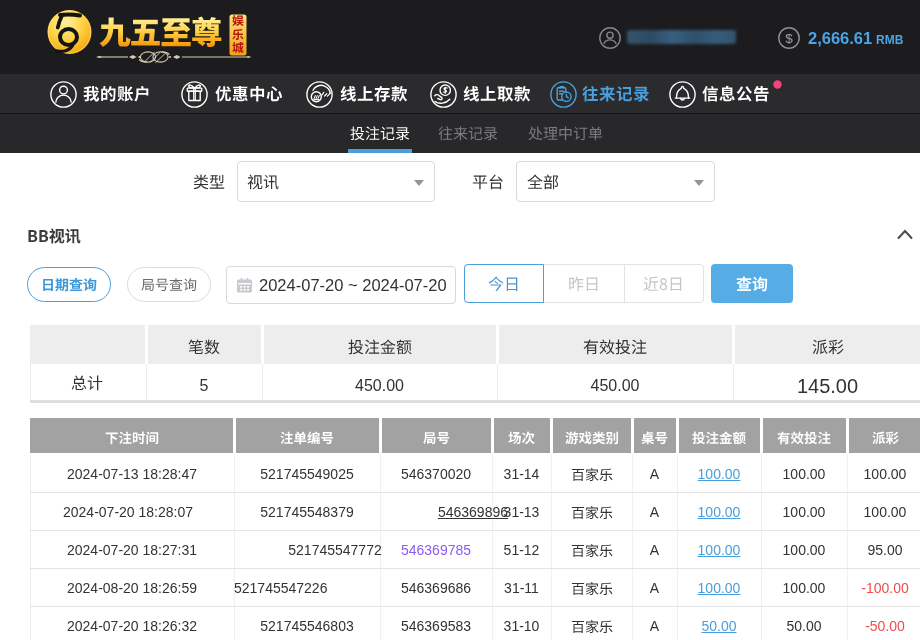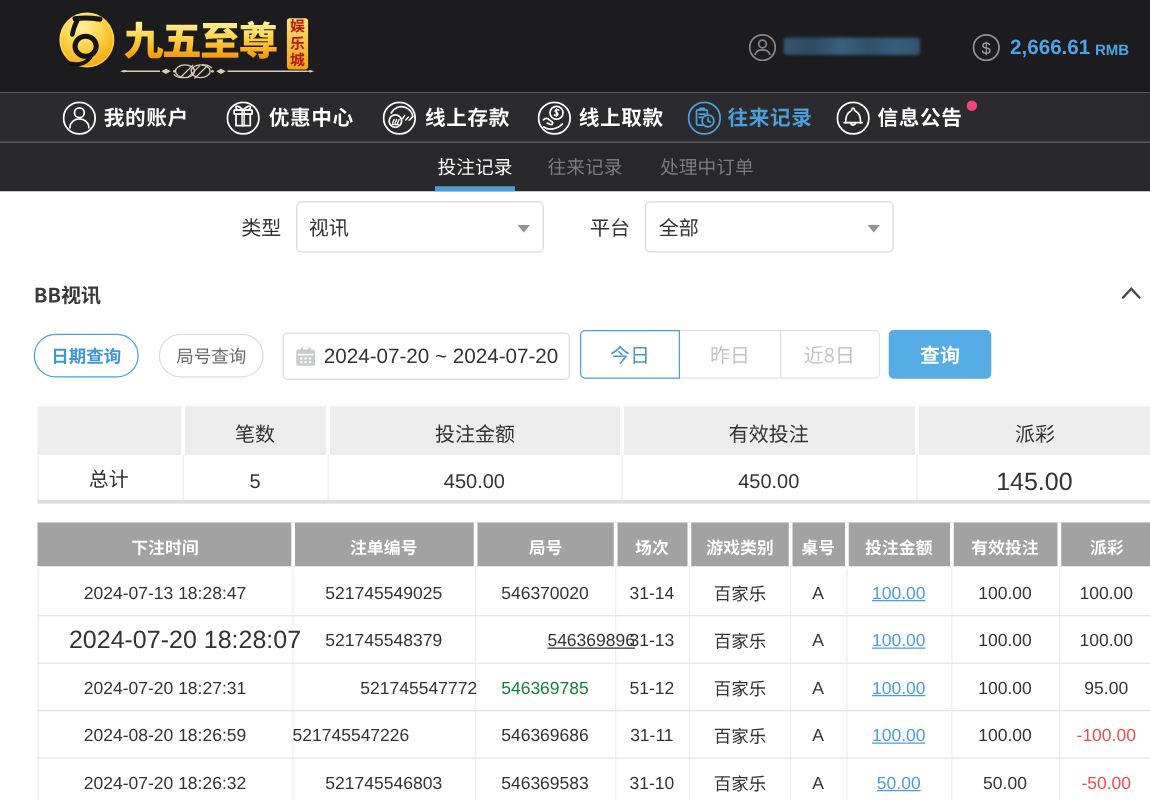--- a/index.html
+++ b/index.html
@@ -320,35 +320,35 @@
 <div style="position:absolute;left:380px;top:455px;width:112px;height:38px;line-height:38px;text-align:center;font-family:'Liberation Sans',sans-serif;font-size:14px;color:#333;">546370020</div>
 <div style="position:absolute;left:492px;top:455px;width:59px;height:38px;line-height:38px;text-align:center;font-family:'Liberation Sans',sans-serif;font-size:14px;color:#333;">31-14</div>
 <div style="position:absolute;left:632px;top:455px;width:45px;height:38px;line-height:38px;text-align:center;font-family:'Liberation Sans',sans-serif;font-size:14px;color:#333;">A</div>
 <div style="position:absolute;left:677px;top:455px;width:84px;height:38px;line-height:38px;text-align:center;font-family:'Liberation Sans',sans-serif;font-size:14px;color:#4a9edb;text-decoration:underline">100.00</div>
 <div style="position:absolute;left:761px;top:455px;width:86px;height:38px;line-height:38px;text-align:center;font-family:'Liberation Sans',sans-serif;font-size:14px;color:#333;">100.00</div>
 <div style="position:absolute;left:847px;top:455px;width:76px;height:38px;line-height:38px;text-align:center;font-family:'Liberation Sans',sans-serif;font-size:14px;color:#333;">100.00</div>
 <svg style="position:absolute;left:570.5px;top:479.6px;overflow:visible" width="2" height="2">
     <use href="#bjl" fill="#333"></use>
   </svg>
 <div style="position:absolute;left:30px;top:530px;width:890px;height:1px;background:#e4e4e4"></div>
-<div style="position:absolute;left:46px;top:493px;width:204px;height:38px;line-height:38px;text-align:center;font-family:'Liberation Sans',sans-serif;font-size:20px;color:#333;">2024-07-20 18:28:07</div>
+<div style="position:absolute;left:26px;top:493px;width:204px;height:38px;line-height:38px;text-align:center;font-family:'Liberation Sans',sans-serif;font-size:14px;color:#333;">2024-07-20 18:28:07</div>
 <div style="position:absolute;left:234px;top:493px;width:146px;height:38px;line-height:38px;text-align:center;font-family:'Liberation Sans',sans-serif;font-size:14px;color:#333;">521745548379</div>
 <div style="position:absolute;left:396px;top:493px;width:112px;height:38px;line-height:38px;text-align:right;font-family:'Liberation Sans',sans-serif;font-size:14px;color:#333;text-decoration:underline;">546369896</div>
 <div style="position:absolute;left:492px;top:493px;width:59px;height:38px;line-height:38px;text-align:center;font-family:'Liberation Sans',sans-serif;font-size:14px;color:#333;">31-13</div>
 <div style="position:absolute;left:632px;top:493px;width:45px;height:38px;line-height:38px;text-align:center;font-family:'Liberation Sans',sans-serif;font-size:14px;color:#333;">A</div>
 <div style="position:absolute;left:677px;top:493px;width:84px;height:38px;line-height:38px;text-align:center;font-family:'Liberation Sans',sans-serif;font-size:14px;color:#4a9edb;text-decoration:underline">100.00</div>
 <div style="position:absolute;left:761px;top:493px;width:86px;height:38px;line-height:38px;text-align:center;font-family:'Liberation Sans',sans-serif;font-size:14px;color:#333;">100.00</div>
 <div style="position:absolute;left:847px;top:493px;width:76px;height:38px;line-height:38px;text-align:center;font-family:'Liberation Sans',sans-serif;font-size:14px;color:#333;">100.00</div>
 <svg style="position:absolute;left:570.5px;top:517.6px;overflow:visible" width="2" height="2">
     <use href="#bjl" fill="#333"></use>
   </svg>
 <div style="position:absolute;left:30px;top:568px;width:890px;height:1px;background:#e4e4e4"></div>
 <div style="position:absolute;left:30px;top:531px;width:204px;height:38px;line-height:38px;text-align:center;font-family:'Liberation Sans',sans-serif;font-size:14px;color:#333;">2024-07-20 18:27:31</div>
 <div style="position:absolute;left:234px;top:531px;width:146px;height:38px;line-height:38px;text-align:center;font-family:'Liberation Sans',sans-serif;font-size:14px;color:#333;margin-left:28px;">521745547772</div>
-<div style="position:absolute;left:380px;top:531px;width:112px;height:38px;line-height:38px;text-align:center;font-family:'Liberation Sans',sans-serif;font-size:14px;color:#15803d;">546369785</div>
+<div style="position:absolute;left:380px;top:531px;width:112px;height:38px;line-height:38px;text-align:center;font-family:'Liberation Sans',sans-serif;font-size:14px;color:#8b5cf6;">546369785</div>
 <div style="position:absolute;left:492px;top:531px;width:59px;height:38px;line-height:38px;text-align:center;font-family:'Liberation Sans',sans-serif;font-size:14px;color:#333;">51-12</div>
 <div style="position:absolute;left:632px;top:531px;width:45px;height:38px;line-height:38px;text-align:center;font-family:'Liberation Sans',sans-serif;font-size:14px;color:#333;">A</div>
 <div style="position:absolute;left:677px;top:531px;width:84px;height:38px;line-height:38px;text-align:center;font-family:'Liberation Sans',sans-serif;font-size:14px;color:#4a9edb;text-decoration:underline">100.00</div>
 <div style="position:absolute;left:761px;top:531px;width:86px;height:38px;line-height:38px;text-align:center;font-family:'Liberation Sans',sans-serif;font-size:14px;color:#333;">100.00</div>
 <div style="position:absolute;left:847px;top:531px;width:76px;height:38px;line-height:38px;text-align:center;font-family:'Liberation Sans',sans-serif;font-size:14px;color:#333;">95.00</div>
 <svg style="position:absolute;left:570.5px;top:555.6px;overflow:visible" width="2" height="2">
     <use href="#bjl" fill="#333"></use>
   </svg>
 <div style="position:absolute;left:30px;top:606px;width:890px;height:1px;background:#e4e4e4"></div>
 <div style="position:absolute;left:30px;top:569px;width:204px;height:38px;line-height:38px;text-align:center;font-family:'Liberation Sans',sans-serif;font-size:14px;color:#333;">2024-08-20 18:26:59</div>

